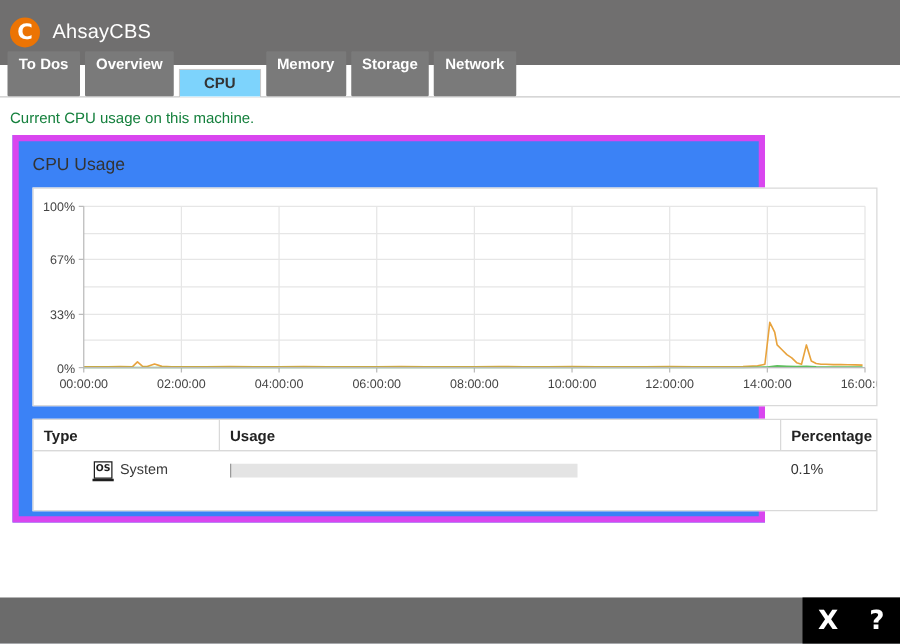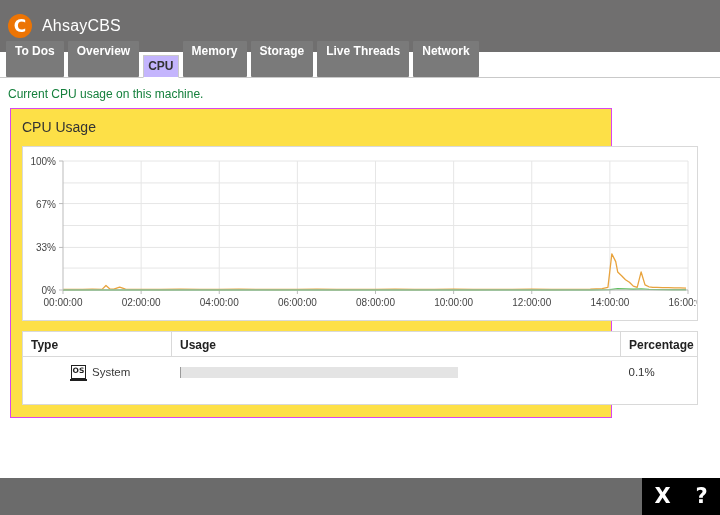--- a/index.html
+++ b/index.html
@@ -71,46 +71,46 @@
     margin-right: 4px;
     background: #7a7a7a;
     color: #ffffff;
     font-size: 12px;
     font-weight: bold;
     cursor: pointer;
     border-radius: 1px;
     white-space: nowrap;
   }
   .tab.active {
-    background: #c4b5fd;
+    background: #7dd3fc;
     color: #333333;
     border: 1px solid #c9c9c9;
     border-bottom: 1px solid #ffffff;
     height: 21px;
     line-height: 21px;
     margin-bottom: -1px;
-    padding: 0 4px;
+    padding: 0 19px;
   }
 
   
   #description {
     padding: 9px 0 0 8px;
     font-size: 12px;
     color: #15803d;
   }
 
   
   #panel {
     position: absolute;
     left: 10px;
     top: 108px;
     width: 602px;
     height: 310px;
-    border: 1px solid #d946ef;
-    background: #fde047;
+    border: 5px solid #d946ef;
+    background: #3b82f6;
     box-sizing: border-box;
   }
   #panel-title {
     font-size: 14px;
     color: #333333;
     padding: 10px 0 0 11px;
   }
 
   
   #chart-box {
@@ -268,21 +268,20 @@
   <div id="logo-mark"></div>
   <div id="app-title">AhsayCBS</div>
 </div>
 
 <div id="tabbar">
   <div class="tab">To Dos</div>
   <div class="tab">Overview</div>
   <div class="tab active">CPU</div>
   <div class="tab">Memory</div>
   <div class="tab">Storage</div>
-  <div class="tab">Live Threads</div>
   <div class="tab">Network</div>
 </div>
 
 <div id="description">Current CPU usage on this machine.</div>
 
 <div id="panel">
 
   <div id="panel-title">CPU Usage</div>
 
   <div id="chart-box">

